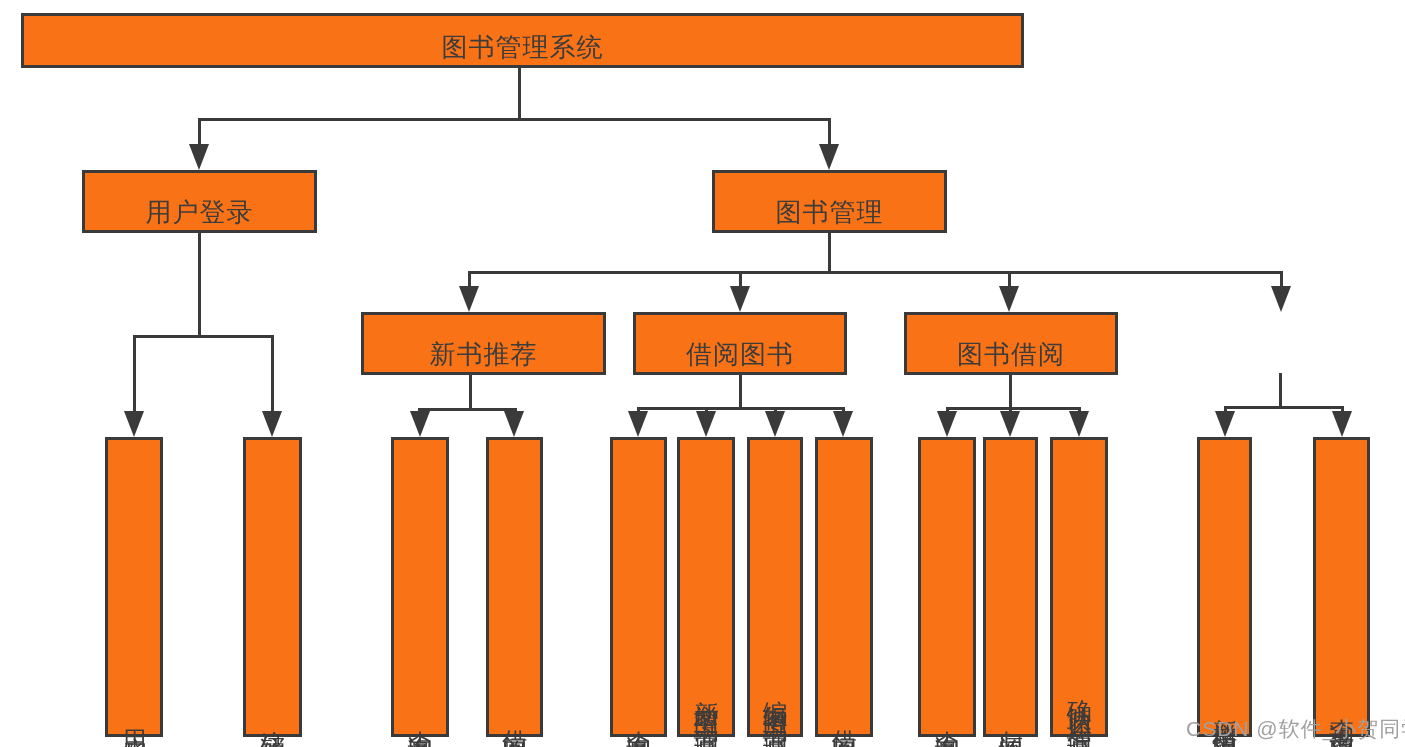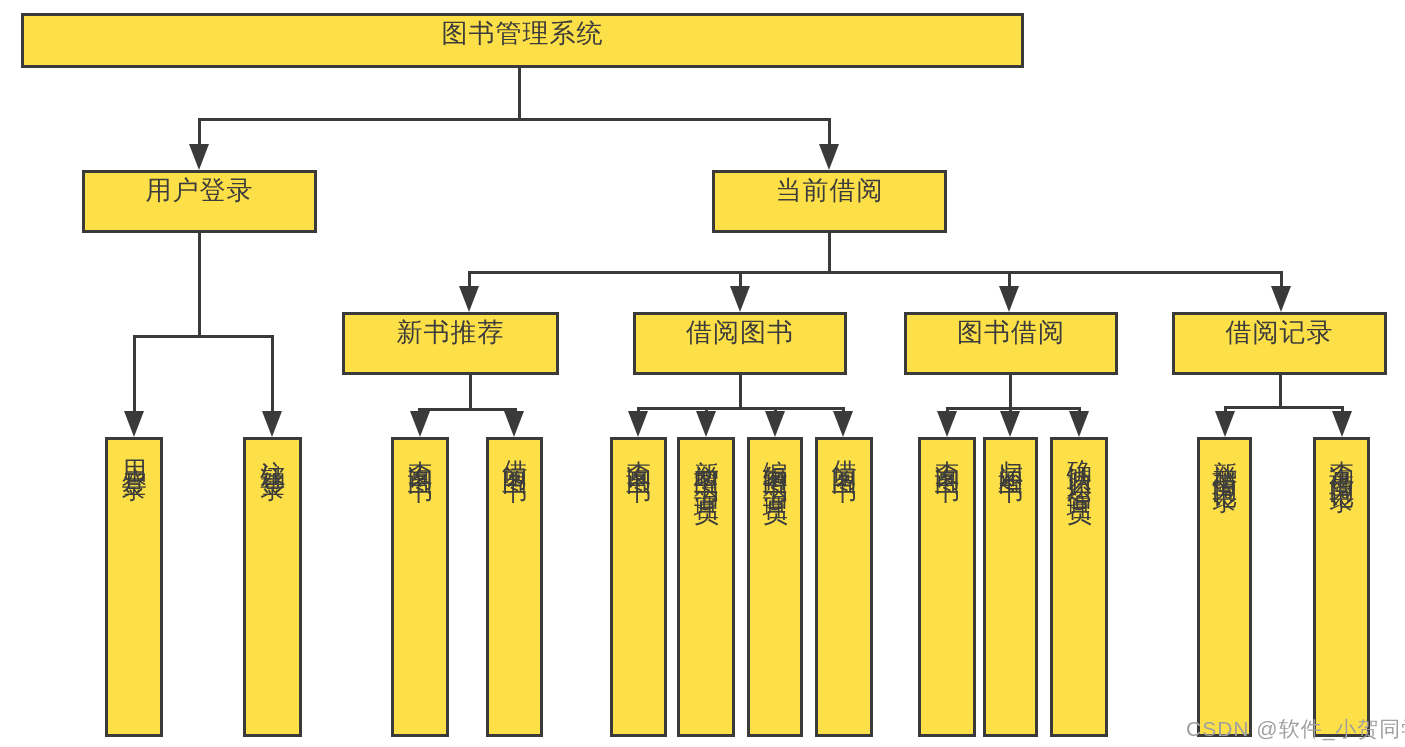--- a/index.html
+++ b/index.html
@@ -12,22 +12,22 @@
     position:relative;
     width:1405px;height:747px;
     background:#ffffff;
     font-family:"Liberation Sans",sans-serif;
     overflow:hidden;
   }
   .node{
     position:absolute;
     box-sizing:border-box;
     border:3px solid var(--line);
-    background:#fde047;
-    display:flex;align-items:flex-start;justify-content:center;
+    background:#f97316;
+    display:flex;align-items:flex-end;justify-content:center;
     color:var(--text);
   }
   .h-node{font-size:26px;letter-spacing:1px;}
   .root-node{left:21px;top:13px;width:1003px;height:55px;}
   .l2{top:170px;height:63px;}
   .l3{top:312px;height:63px;}
   .leaf{top:437px;height:300px;}
   .vtext{
     writing-mode:vertical-rl;
     text-orientation:mixed;
@@ -61,34 +61,31 @@
 <div class="stage">
 
   <div class="node h-node root-node">
     <span>图书管理系统</span>
   </div>
 
   <div class="node h-node l2" style="left:82px;width:235px">
     <span>用户登录</span>
   </div>
   <div class="node h-node l2" style="left:712px;width:235px">
-    <span>当前借阅</span>
+    <span>图书管理</span>
   </div>
 
-  <div class="node h-node l3" style="left:342px;width:217px">
+  <div class="node h-node l3" style="left:361px;width:245px">
     <span>新书推荐</span>
   </div>
   <div class="node h-node l3" style="left:633px;width:214px">
     <span>借阅图书</span>
   </div>
   <div class="node h-node l3" style="left:904px;width:214px">
     <span>图书借阅</span>
-  </div>
-  <div class="node h-node l3" style="left:1172px;width:215px">
-    <span>借阅记录</span>
   </div>
 
   <div class="node leaf" style="left:105px;width:58px">
     <span class="vtext">用户登录</span>
   </div>
   <div class="node leaf" style="left:243px;width:59px">
     <span class="vtext">注销登录</span>
   </div>
   <div class="node leaf" style="left:391px;width:58px">
     <span class="vtext">查询图书</span>

